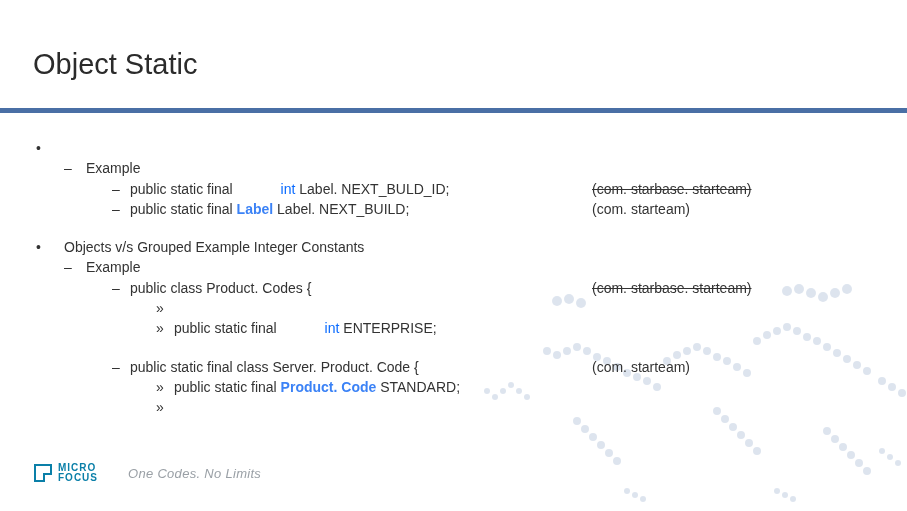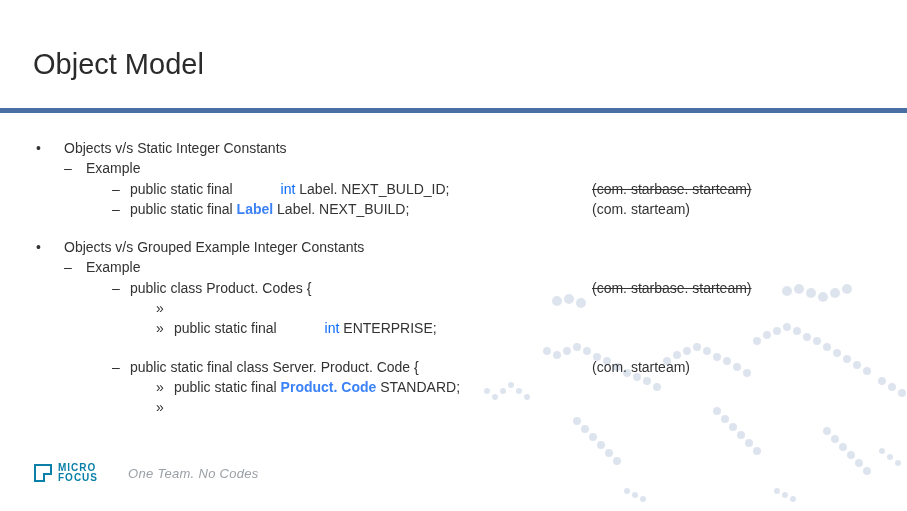--- a/index.html
+++ b/index.html
@@ -180,28 +180,27 @@
       <circle cx="366" cy="308" r="3"></circle>
     <circle cx="455" cy="190" r="4"></circle>
       <circle cx="465" cy="196" r="4"></circle>
       <circle cx="475" cy="202" r="4"></circle>
     <circle cx="455" cy="260" r="3"></circle>
       <circle cx="463" cy="266" r="3"></circle>
       <circle cx="471" cy="272" r="3"></circle>
   </g>
 </svg>
 
-<div class="title">Object Model</div>
+<div class="title">Object Static</div>
 <div class="rule"></div>
 
 <div class="content">
 
   <div class="bul1">
     <div class="b">•</div>
-    <div>Objects v/s Static Integer Constants</div>
   </div>
   <div class="lvl2">
     <div class="b">–</div>
     <div>Example</div>
   </div>
 
   <div class="twocol">
     <div class="left">
       <div class="lvl3">
         <div class="b">–</div>
@@ -278,14 +277,14 @@
   </div>
 
 </div>
 
 <div class="logo">
   <div class="logo-mark"></div>
   <div class="logo-text">
     <div>MICRO</div>
     <div>FOCUS</div>
   </div>
-  <div class="tagline">One Team. No Codes</div>
+  <div class="tagline">One Codes. No Limits</div>
 </div>
 
 </body></html>

